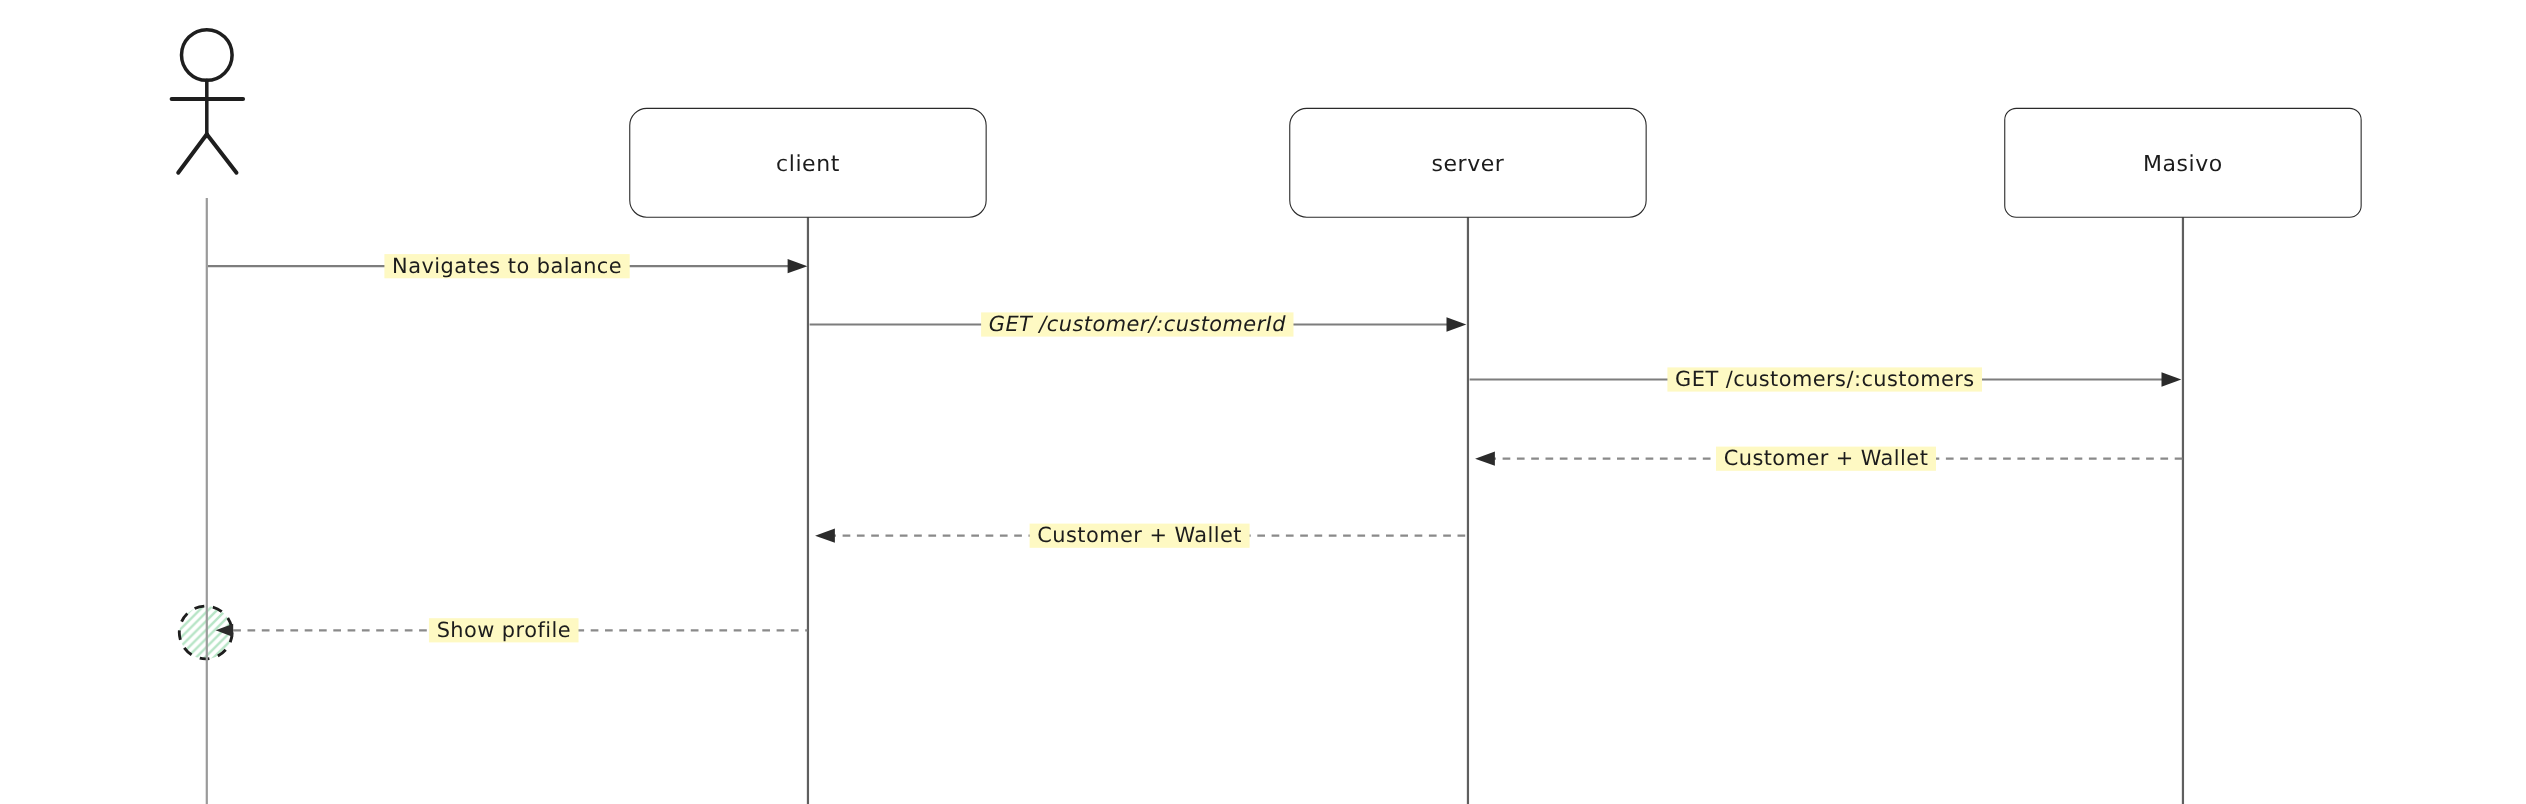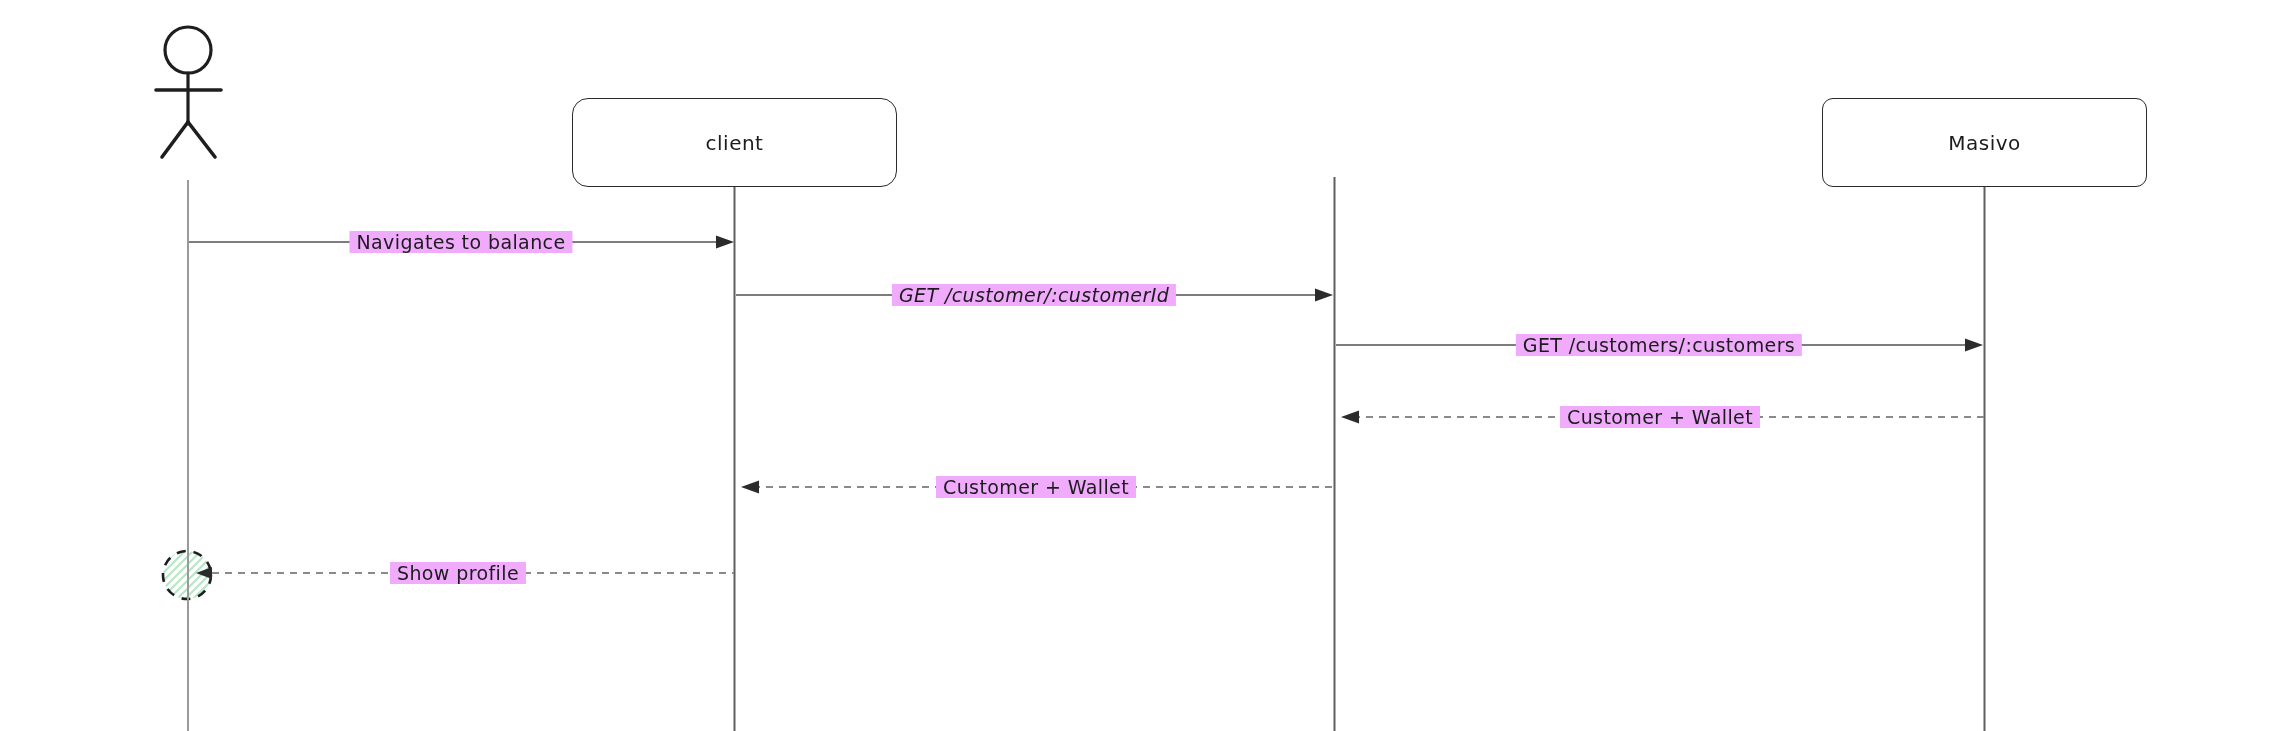--- a/index.html
+++ b/index.html
@@ -19,42 +19,42 @@
     position: absolute;
     left: 0;
     top: 0;
     width: 2296px;
     height: 731px;
   }
   .participant-box {
     position: absolute;
     top: 98px;
     width: 325px;
-    height: 89px;
+    height: 100px;
     box-sizing: border-box;
     border: 1.6px solid #2a2a2a;
     border-radius: 16px;
     background: #ffffff;
     display: flex;
     align-items: center;
     justify-content: center;
   }
   .participant-label {
     font-size: 20px;
     color: #1c1c1c;
     letter-spacing: 0.5px;
     white-space: nowrap;
   }
   .box-client { left: 572px; }
   .box-server { left: 1172px; }
   .box-masivo { left: 1822px; border-radius: 11px; }
   .msg-label {
     position: absolute;
     transform: translate(-50%, -50%);
-    background: #f0abfc;
+    background: #fef9c3;
     padding: 0 7px;
     font-size: 19px;
     color: #1c1c1c;
     letter-spacing: 0.4px;
     white-space: nowrap;
   }
 </style>
 </head>
 <body>
 
@@ -109,20 +109,23 @@
 
     <g>
       <line x1="212" y1="573" x2="734" y2="573" stroke="#8a8a8a" stroke-width="2" stroke-dasharray="7 6"></line>
       <polygon points="196,573 212,567 212,579" fill="#2b2b2b"></polygon>
     </g>
   </svg>
 
   <div class="participant-box box-client">
     <span class="participant-label">client</span>
   </div>
+  <div class="participant-box box-server">
+    <span class="participant-label">server</span>
+  </div>
   <div class="participant-box box-masivo">
     <span class="participant-label">Masivo</span>
   </div>
 
   <span class="msg-label" style="left:461px;  top:242px;">Navigates to balance</span>
   <span class="msg-label" style="left:1034px; top:295px;font-style:italic;">GET /customer/:customerId</span>
   <span class="msg-label" style="left:1659px; top:345px;">GET /customers/:customers</span>
   <span class="msg-label" style="left:1660px; top:417px;">Customer + Wallet</span>
   <span class="msg-label" style="left:1036px; top:487px;">Customer + Wallet</span>
   <span class="msg-label" style="left:458px;  top:573px;text-align:right;">Show profile</span>

